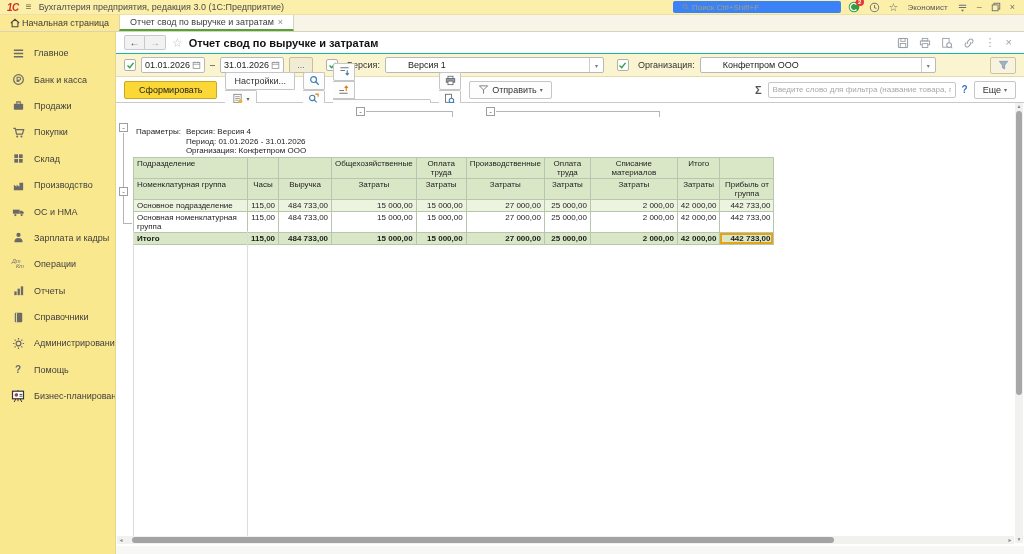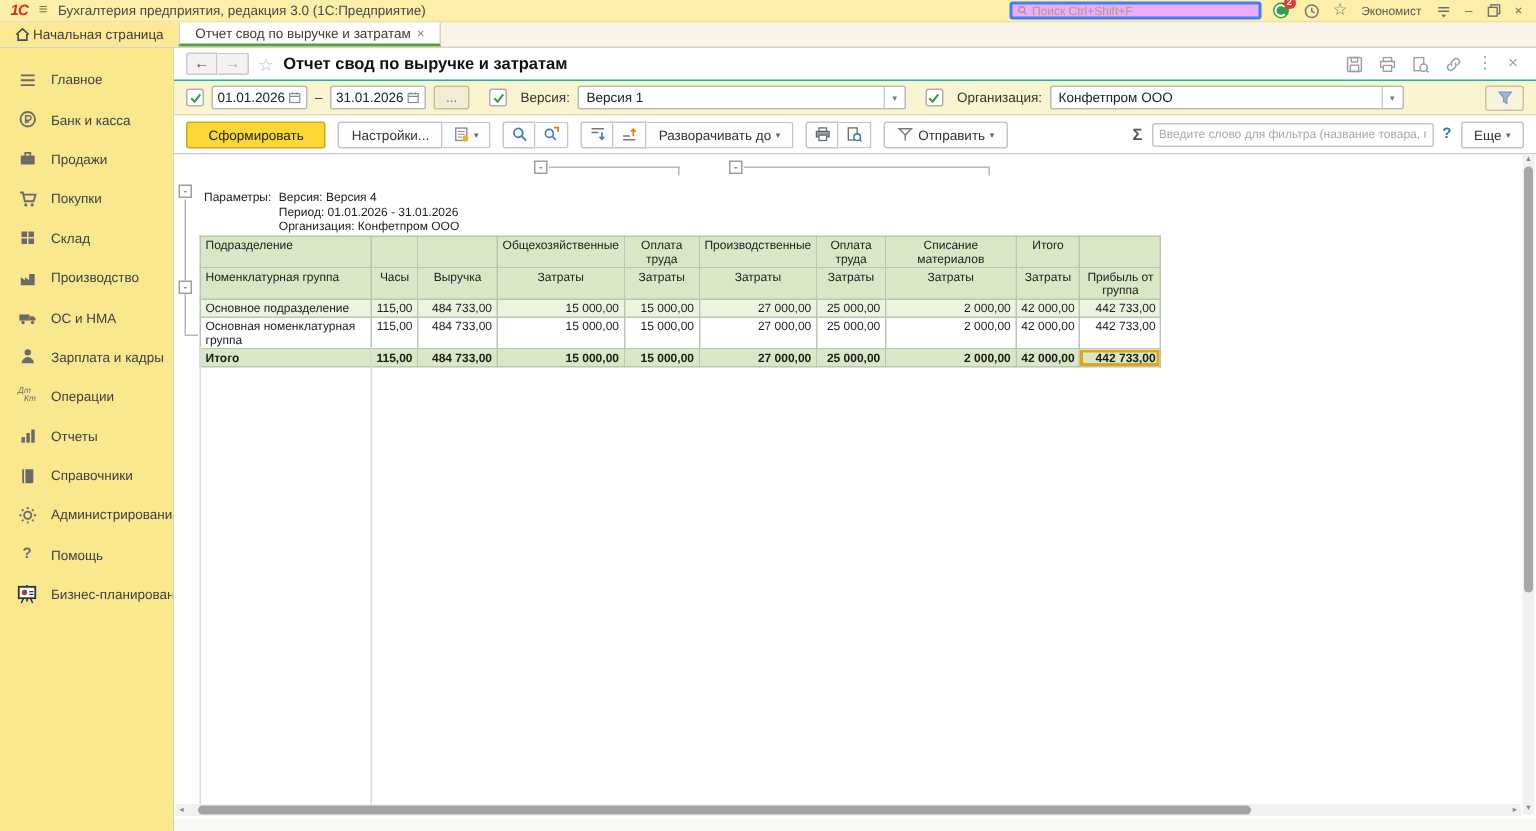--- a/index.html
+++ b/index.html
@@ -6,21 +6,21 @@
   html,body { width:1024px; height:554px; }
   body { font-family:"Liberation Sans", sans-serif; font-size:9px; color:#333; background:#fff; }
   #root { position:relative; width:1024px; height:554px; overflow:hidden; background:#fff; }
 
   
   .titlebar { height:15px; background:#fcefa9; border-bottom:1px solid #ece0a4; display:flex; align-items:center; gap:7px; padding:0 7px; }
   .logo { color:#d6321e; font-weight:bold; font-style:italic; font-size:10px; letter-spacing:-.5px; }
   .burger { color:#77683a; font-size:10px; line-height:10px; }
   .win-title { font-size:9px; color:#4a4a4a; white-space:nowrap; }
   .tb-spacer { flex:1; }
-  .search-box { width:168px; height:12px; background:#f0abfc; border:2px solid #3b82f6; border-radius:2px; display:flex; gap:3px; padding:0 3px; }
+  .search-box { width:168px; height:12px; background:#f0abfc; border:6px solid #3b82f6; border-radius:2px; display:flex; align-items:center; gap:3px; padding:0 3px; }
   .search-box input { border:0; background:transparent; outline:none; width:100%; font-family:"Liberation Sans",sans-serif; font-size:8px; color:#555; }
   .search-box input::placeholder { color:#a89f78; }
   .tb-icons { display:flex; align-items:center; gap:9px; padding-right:2px; }
   .conn { position:relative; width:12px; height:12px; }
   .badge { position:absolute; top:-3px; right:-4px; min-width:8px; height:8px; background:#e53935; color:#fff; font-size:6px; line-height:8px; font-weight:bold; text-align:center; border-radius:4px; padding:0 1px; }
   .user-name { font-size:8px; color:#5a5a5a; }
   .winbtn { color:#6e6e6e; font-size:9px; line-height:9px; }
 
   
   .tabbar { height:17px; background:#f8f5e8; border-bottom:1px solid #d9d3bd; display:flex; align-items:stretch; }
@@ -50,32 +50,32 @@
   .nav-right { margin-left:auto; display:flex; align-items:center; gap:10px; padding-right:4px; color:#9aa0a6; }
   .nav-right .g { font-size:11px; line-height:11px; color:#9aa0a6; }
 
   
   .filter-row { height:24px; background:#fbf4d1; border-top:1px solid #14b8a6; border-bottom:1px solid #e4dcae; display:flex; align-items:center; gap:5px; padding:0 8px; }
   .chk { width:12px; height:12px; background:#fff; border:1px solid #b0b0b0; border-radius:2px; display:flex; align-items:center; justify-content:center; flex:none; }
   .field { background:#fff; border:1px solid #b9b9b9; border-radius:2px; height:16px; display:flex; align-items:center; font-size:9px; color:#222; padding:0 3px; gap:2px; }
   .date-field { width:64px; justify-content:space-between; }
   .flabel { font-size:9px; color:#333; margin-left:4px; }
   .combo { padding:0; }
-  .combo .val { padding:0 5px; flex:1; white-space:nowrap; overflow:hidden; }
+  .combo .val { padding:0 22px; flex:1; white-space:nowrap; overflow:hidden; }
   .combo .dd { width:14px; align-self:stretch; border-left:1px solid #cfcfcf; display:flex; align-items:center; justify-content:center; color:#777; font-size:6px; }
   .combo-version { width:219px; }
   .combo-org { width:236px; }
   .btn-ellipsis { width:24px; height:16px; background:#f1ecd4; border:1px solid #c8bf99; border-radius:2px; color:#666; display:flex; align-items:center; justify-content:center; font-size:9px; }
   .funnel-btn { margin-left:auto; width:26px; height:17px; background:#f7f3de; border:1px solid #cdc49d; border-radius:2px; display:flex; align-items:center; justify-content:center; }
 
   
   .toolbar { height:26px; display:flex; align-items:center; gap:8px; padding:0 8px; border-bottom:1px solid #c9c9c9; background:#fff; }
   .btn { height:18px; border:1px solid #c6c6c6; background:#fdfdfd; border-radius:2px; display:flex; align-items:center; justify-content:center; font-size:9px; color:#333; padding:0 8px; white-space:nowrap; }
   .btn-generate { background:#fbd835; border-color:#c9a727; padding:0 14px; color:#222; }
-  .btn-group { display:flex; }
+  .btn-group { display:flex;flex-direction:column; }
   .btn-group .btn { border-radius:0; border-left-width:0; }
   .btn-group .btn:first-child { border-radius:2px 0 0 2px; border-left-width:1px; }
   .btn-group .btn:last-child { border-radius:0 2px 2px 0; }
   .icon-btn { width:22px; padding:0; }
   .caret { font-size:6px; color:#666; margin-left:3px; }
   .toolbar-right { margin-left:auto; display:flex; align-items:center; gap:6px; }
   .sigma { font-size:11px; color:#555; font-weight:bold; }
   .filter-input { width:188px; height:16px; border:1px solid #c6c6c6; border-radius:2px; font-family:"Liberation Sans",sans-serif; font-size:8px; color:#555; padding:0 4px; outline:none; }
   .filter-input::placeholder { color:#a8a8a8; }
   .help-q { color:#3b74bb; font-size:10px; font-weight:bold; }

